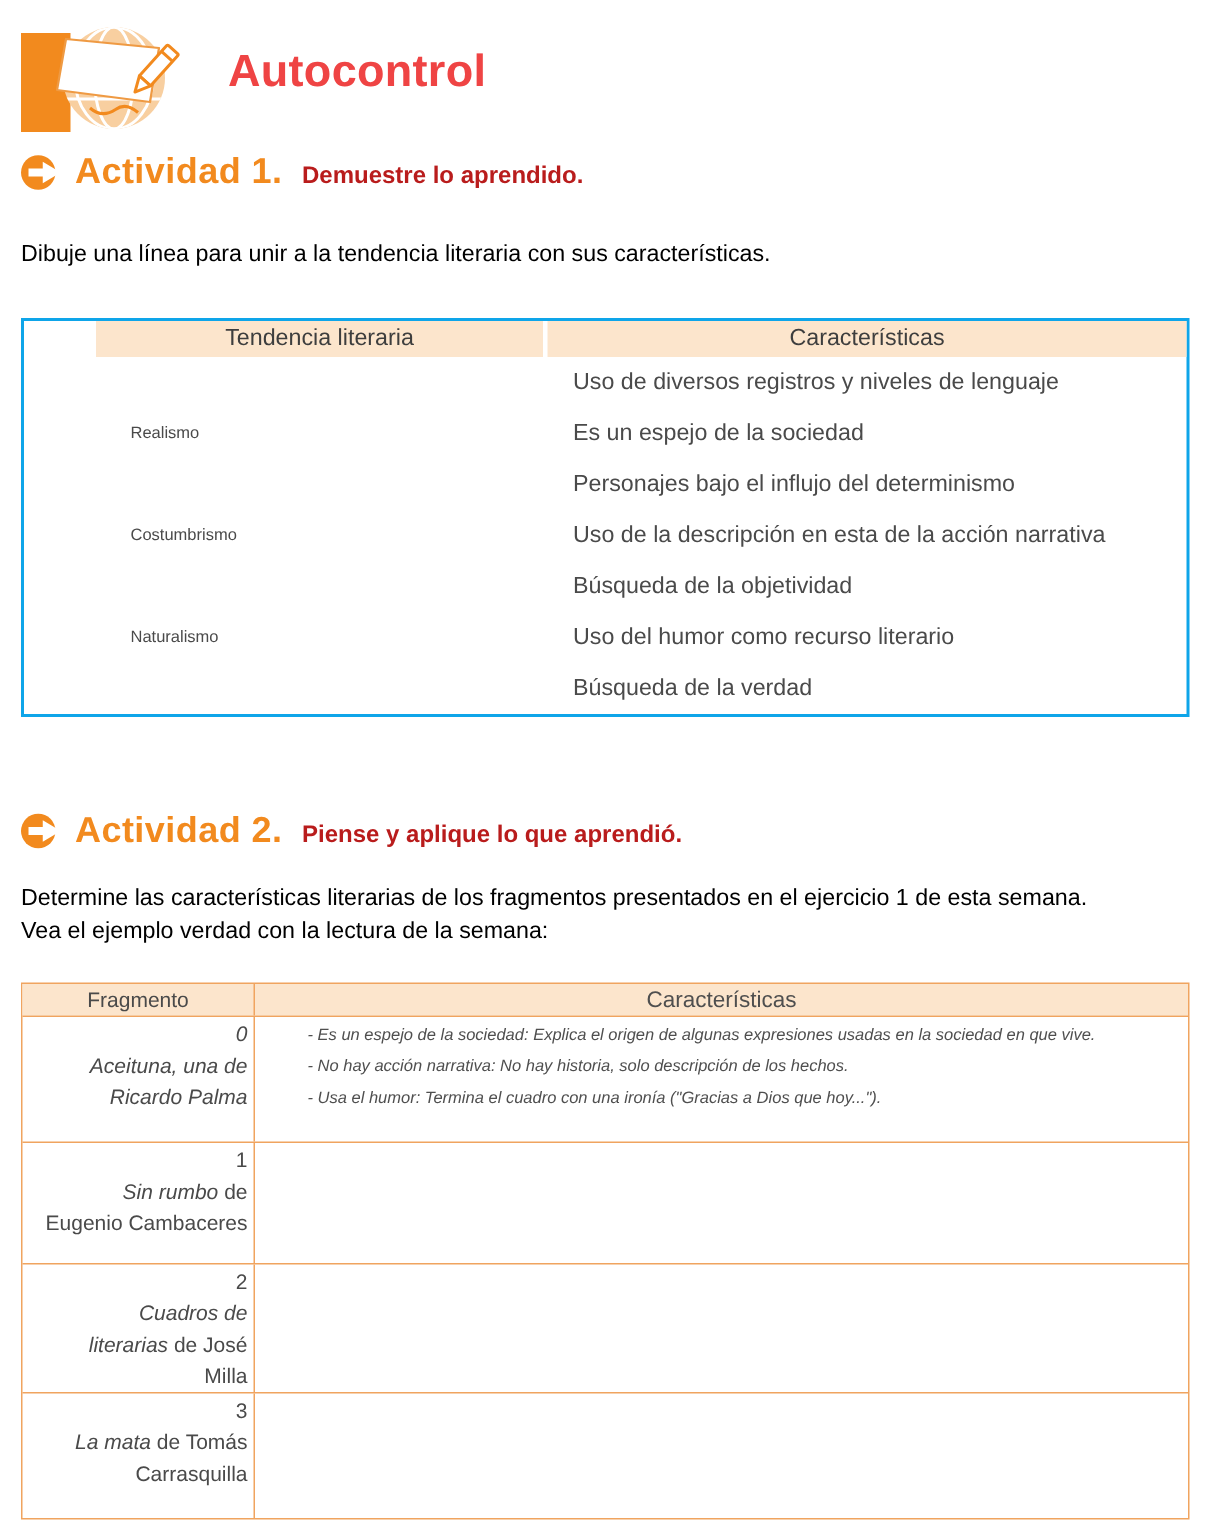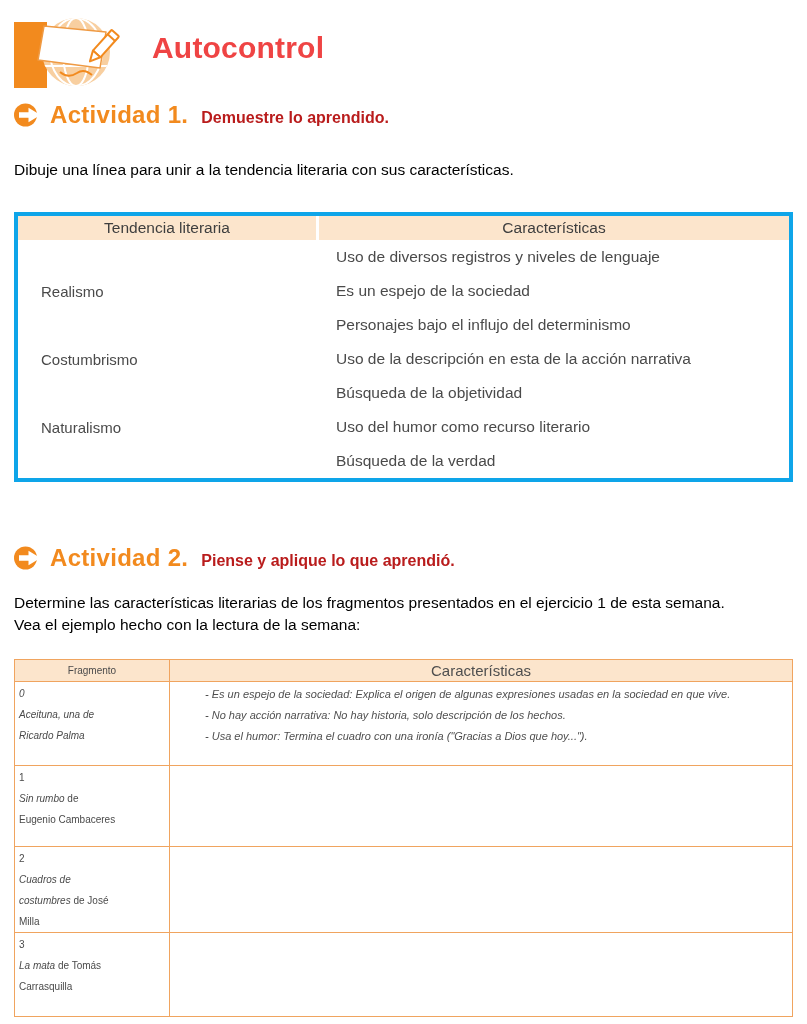--- a/index.html
+++ b/index.html
@@ -21,40 +21,40 @@
   .act-head .arrow { flex: 0 0 auto; }
   .act-label { font-size: 24px; font-weight: 700; color: #F28A1E; margin-left: 9px; letter-spacing: 0.3px; }
   .act-sub { font-size: 16px; font-weight: 700; color: #b91c1c; margin-left: 13px; position: relative; top: 3px; }
   .act2 { margin-top: 62px; }
 
   
   .instr { font-size: 15.5px; color: #000000; margin: 30px 0 0; line-height: 22px; }
   .instr2 { margin-top: 20px; }
 
   
-  .t1 { margin-top: 31px; border: 4px solid #0ea5e9; }
+  .t1 { margin-top: 31px; border: 2px solid #0ea5e9; padding-left: 48px; }
   .t1-head { display: flex; height: 24px; background: #FCE5CC; }
   .t1-h { display: flex; align-items: center; justify-content: center; font-size: 15.5px; color: #3E3E3E; }
   .t1-h1 { width: 301px; border-right: 3px solid #ffffff; }
   .t1-h2 { flex: 1; }
   .t1-body { display: flex; }
   .t1-left { width: 301px; display: grid; grid-template-rows: repeat(7, 34px); padding-left: 23px; }
-  .tend { align-self: center; font-size: 15px; color: #4A4A4A; }
+  .tend { align-self: center; font-size: 11px; color: #4A4A4A; }
   .row2 { grid-row: 2; } .row4 { grid-row: 4; } .row6 { grid-row: 6; }
   .t1-right { flex: 1; display: grid; grid-template-rows: repeat(7, 34px); padding-left: 17px; }
   .char { align-self: center; font-size: 15.5px; color: #4A4A4A; }
 
   
   .t2 { margin-top: 23px; border: 1px solid #F0A45F; }
   .t2-row { display: flex; }
   .t2-row + .t2-row { border-top: 1px solid #F0A45F; }
   .t2-headrow { height: 21px; background: #FCE5CC; }
   .t2-h { display: flex; align-items: center; justify-content: center; font-size: 15px; color: #3E3E3E; }
-  .t2-frag { flex: 0 0 155px; border-right: 1px solid #F0A45F; text-align: left;
-             color: #4A4A4A; font-size: 10px; line-height: 21px; padding: 1px 4px 0; }
+  .t2-frag { flex: 0 0 155px; border-right: 1px solid #F0A45F; text-align: right;
+             color: #4A4A4A; font-size: 14px; line-height: 21px; padding: 1px 4px 0; }
   .t2-headrow .t2-frag { padding: 0; }
   .t2-char { flex: 1; color: #4F4F4F; }
   .example { font-style: italic; font-size: 11px; line-height: 21px; padding: 2px 7px 0; margin-left: 28px; }
   .h0 { min-height: 84px; } .h1 { min-height: 81px; } .h2 { min-height: 82px; } .h3 { min-height: 84px; }
   .it { font-style: italic; }
 </style>
 </head>
 <body>
 
 <div class="page">
@@ -123,21 +123,21 @@
     <svg class="arrow" width="27" height="24" viewBox="0 0 27 24" aria-hidden="true">
       <circle cx="11.5" cy="12" r="11.5" fill="#F28A1E"></circle>
       <polygon points="5,9.3 14.5,9.3 14.5,4.8 26.5,12 14.5,19.2 14.5,14.7 5,14.7" fill="#ffffff"></polygon>
     </svg>
     <span class="act-label">Actividad 2.</span>
     <span class="act-sub">Piense y aplique lo que aprendió.</span>
   </div>
 
   <div class="instr instr2">
       <div>Determine las características literarias de los fragmentos presentados en el ejercicio 1 de esta semana.</div>
-      <div>Vea el ejemplo hecho con la lectura de la semana:</div>
+      <div>Vea el ejemplo verdad con la lectura de la semana:</div>
     </div>
 
   <div class="t2">
     <div class="t2-row t2-headrow">
       <div class="t2-frag t2-h">Fragmento</div>
       <div class="t2-char t2-h">Características</div>
     </div>
 
     <div class="t2-row h0">
       <div class="t2-frag">
@@ -163,21 +163,21 @@
           </div>
       </div>
       <div class="t2-char"></div>
     </div>
 
     <div class="t2-row h2">
       <div class="t2-frag">
         <div>2</div>
         <div>
             <div><i>Cuadros de</i></div>
-            <div><i>costumbres</i><span> de José</span></div>
+            <div><i>literarias</i><span> de José</span></div>
             <div><span>Milla</span></div>
           </div>
       </div>
       <div class="t2-char"></div>
     </div>
 
     <div class="t2-row h3">
       <div class="t2-frag">
         <div>3</div>
         <div>

